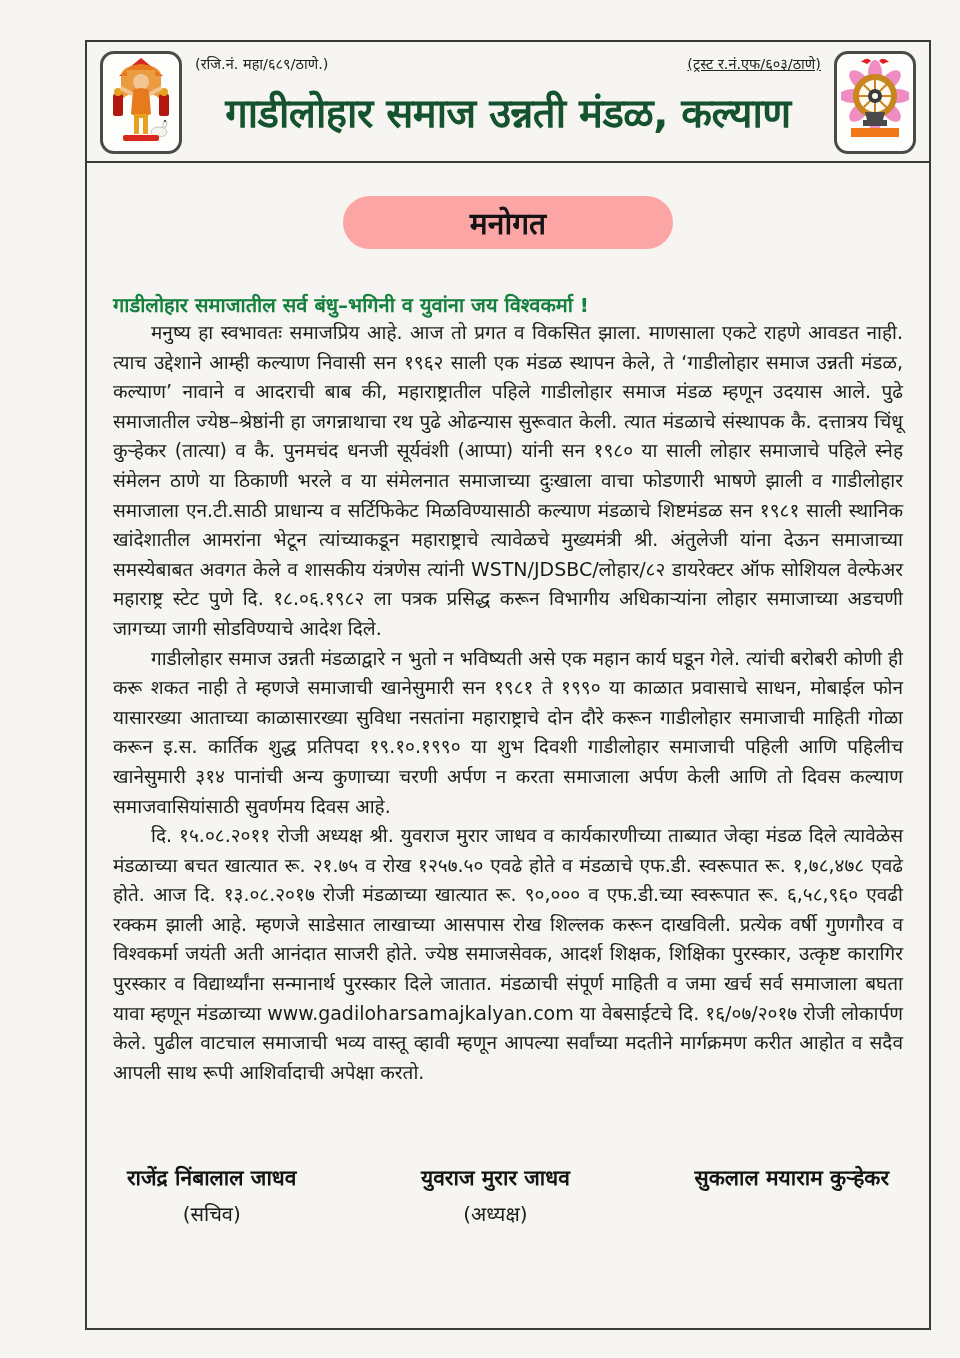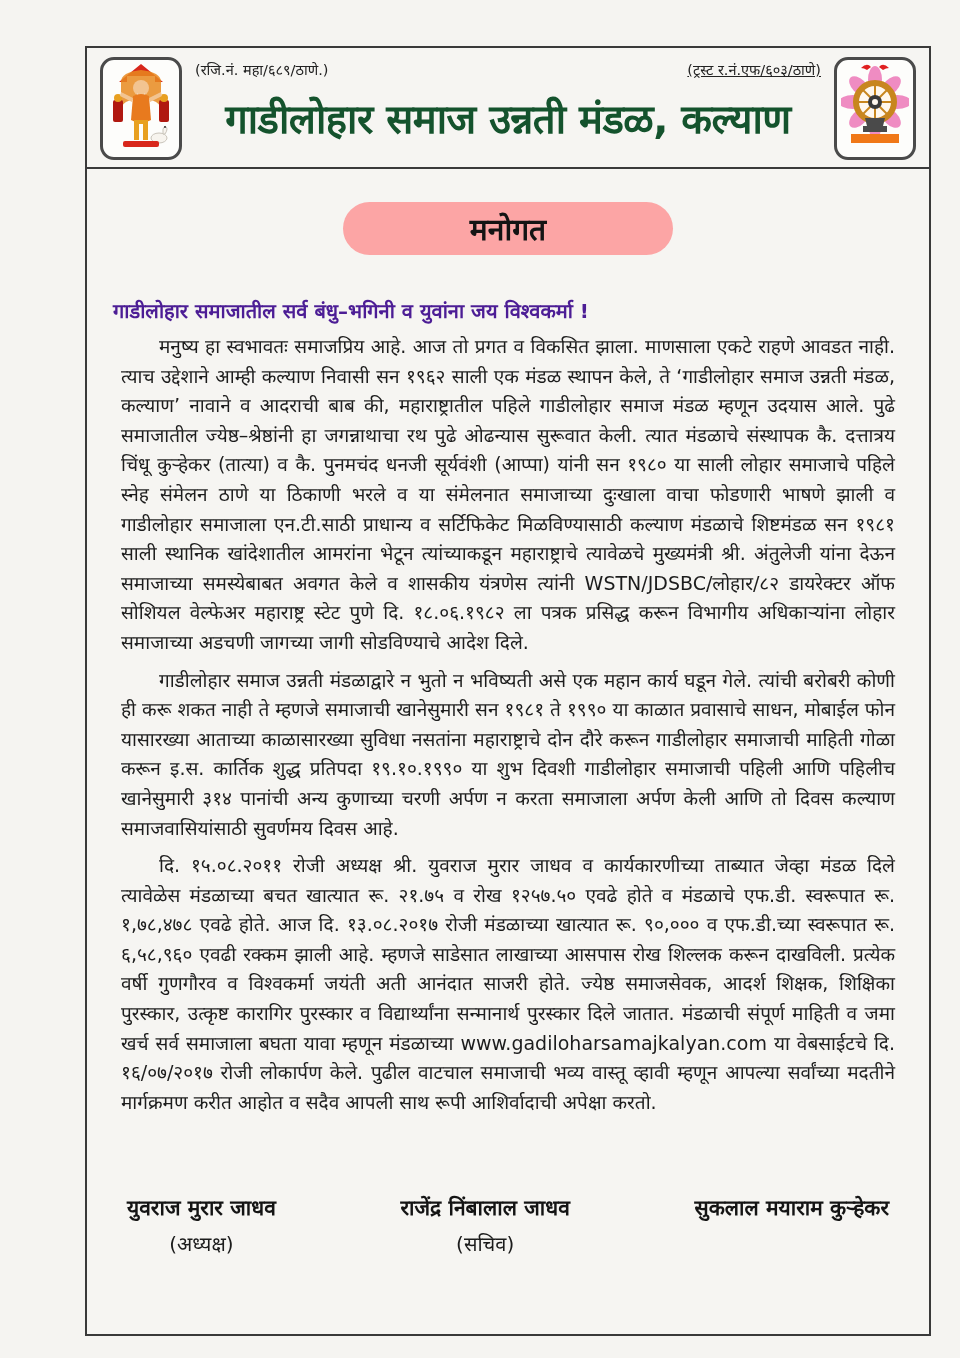--- a/index.html
+++ b/index.html
@@ -4,21 +4,21 @@
 <style>
   html,body{margin:0;padding:0;}
   body{
     width:960px;height:1358px;position:relative;
     background:#f5f4f1;
     font-family:"DejaVu Sans","Liberation Sans",sans-serif;
     color:#1c1c1c;
     -webkit-font-smoothing:antialiased;
   }
   .page-frame{
-    position:absolute;left:85px;top:46px;width:846px;height:1290px;
+    position:absolute;left:85px;top:40px;width:846px;height:1290px;
     border:2px solid #3a3a3a;background:#f6f5f2;box-sizing:border-box;
   }
   
   .header{
     position:relative;height:121px;border-bottom:2px solid #3a3a3a;box-sizing:border-box;
   }
   .logo-box{
     position:absolute;top:9px;width:82px;height:103px;
     border:3px solid #4a4a4a;border-radius:14px;background:#fdfdfb;
     display:flex;align-items:center;justify-content:center;box-sizing:border-box;
@@ -36,24 +36,24 @@
   }
   
   .content{padding:0 26px;box-sizing:border-box;}
   .banner-pill{
     width:330px;height:53px;margin:33px auto 0 auto;
     background:#fca5a5;border-radius:27px;
     display:flex;align-items:center;justify-content:center;
     font-size:30px;font-weight:bold;color:#141414;
   }
   .salutation{
-    margin-top:42px;font-size:20px;font-weight:bold;color:#4c1d95;
+    margin-top:42px;font-size:20px;font-weight:bold;color:#15803d;
   }
   .body-text p{
-    margin:8px;font-size:19px;line-height:29.6px;text-align:justify;
+    margin:0;font-size:19px;line-height:29.6px;text-align:justify;
     text-indent:38px;color:#1c1c1c;
   }
   
   .signatures{
     display:flex;justify-content:space-between;margin-top:76px;padding:0 14px;
   }
   .sig{text-align:center;}
   .sig-name{font-size:21px;font-weight:bold;color:#141414;}
   .sig-role{font-size:20px;margin-top:9px;color:#1c1c1c;}
 </style>
@@ -143,26 +143,26 @@
     <div class="salutation">गाडीलोहार समाजातील सर्व बंधु–भगिनी व युवांना जय विश्वकर्मा !</div>
 
     <div class="body-text">
       <p>मनुष्य हा स्वभावतः समाजप्रिय आहे. आज तो प्रगत व विकसित झाला. माणसाला एकटे राहणे आवडत नाही. त्याच उद्देशाने आम्ही कल्याण निवासी सन १९६२ साली एक मंडळ स्थापन केले, ते ‘गाडीलोहार समाज उन्नती मंडळ, कल्याण’ नावाने व आदराची बाब की, महाराष्ट्रातील पहिले गाडीलोहार समाज मंडळ म्हणून उदयास आले. पुढे समाजातील ज्येष्ठ–श्रेष्ठांनी हा जगन्नाथाचा रथ पुढे ओढन्यास सुरूवात केली. त्यात मंडळाचे संस्थापक कै. दत्तात्रय चिंधू कुऱ्हेकर (तात्या) व कै. पुनमचंद धनजी सूर्यवंशी (आप्पा) यांनी सन १९८० या साली लोहार समाजाचे पहिले स्नेह संमेलन ठाणे या ठिकाणी भरले व या संमेलनात समाजाच्या दुःखाला वाचा फोडणारी भाषणे झाली व गाडीलोहार समाजाला एन.टी.साठी प्राधान्य व सर्टिफिकेट मिळविण्यासाठी कल्याण मंडळाचे शिष्टमंडळ सन १९८१ साली स्थानिक खांदेशातील आमरांना भेटून त्यांच्याकडून महाराष्ट्राचे त्यावेळचे मुख्यमंत्री श्री. अंतुलेजी यांना देऊन समाजाच्या समस्येबाबत अवगत केले व शासकीय यंत्रणेस त्यांनी WSTN/JDSBC/लोहार/८२ डायरेक्टर ऑफ सोशियल वेल्फेअर महाराष्ट्र स्टेट पुणे दि. १८.०६.१९८२ ला पत्रक प्रसिद्ध करून विभागीय अधिकाऱ्यांना लोहार समाजाच्या अडचणी जागच्या जागी सोडविण्याचे आदेश दिले.</p>
       <p>गाडीलोहार समाज उन्नती मंडळाद्वारे न भुतो न भविष्यती असे एक महान कार्य घडून गेले. त्यांची बरोबरी कोणी ही करू शकत नाही ते म्हणजे समाजाची खानेसुमारी सन १९८१ ते १९९० या काळात प्रवासाचे साधन, मोबाईल फोन यासारख्या आताच्या काळासारख्या सुविधा नसतांना महाराष्ट्राचे दोन दौरे करून गाडीलोहार समाजाची माहिती गोळा करून इ.स. कार्तिक शुद्ध प्रतिपदा १९.१०.१९९० या शुभ दिवशी गाडीलोहार समाजाची पहिली आणि पहिलीच खानेसुमारी ३१४ पानांची अन्य कुणाच्या चरणी अर्पण न करता समाजाला अर्पण केली आणि तो दिवस कल्याण समाजवासियांसाठी सुवर्णमय दिवस आहे.</p>
       <p>दि. १५.०८.२०११ रोजी अध्यक्ष श्री. युवराज मुरार जाधव व कार्यकारणीच्या ताब्यात जेव्हा मंडळ दिले त्यावेळेस मंडळाच्या बचत खात्यात रू. २१.७५ व रोख १२५७.५० एवढे होते व मंडळाचे एफ.डी. स्वरूपात रू. १,७८,४७८ एवढे होते. आज दि. १३.०८.२०१७ रोजी मंडळाच्या खात्यात रू. ९०,००० व एफ.डी.च्या स्वरूपात रू. ६,५८,९६० एवढी रक्कम झाली आहे. म्हणजे साडेसात लाखाच्या आसपास रोख शिल्लक करून दाखविली. प्रत्येक वर्षी गुणगौरव व विश्वकर्मा जयंती अती आनंदात साजरी होते. ज्येष्ठ समाजसेवक, आदर्श शिक्षक, शिक्षिका पुरस्कार, उत्कृष्ट कारागिर पुरस्कार व विद्यार्थ्यांना सन्मानार्थ पुरस्कार दिले जातात. मंडळाची संपूर्ण माहिती व जमा खर्च सर्व समाजाला बघता यावा म्हणून मंडळाच्या www.gadiloharsamajkalyan.com या वेबसाईटचे दि. १६/०७/२०१७ रोजी लोकार्पण केले. पुढील वाटचाल समाजाची भव्य वास्तू व्हावी म्हणून आपल्या सर्वांच्या मदतीने मार्गक्रमण करीत आहोत व सदैव आपली साथ रूपी आशिर्वादाची अपेक्षा करतो.</p>
     </div>
 
     <div class="signatures">
       <div class="sig">
+        <div class="sig-name">राजेंद्र निंबालाल जाधव</div>
+        <div class="sig-role">(सचिव)</div>
+      </div>
+      <div class="sig">
         <div class="sig-name">युवराज मुरार जाधव</div>
         <div class="sig-role">(अध्यक्ष)</div>
-      </div>
-      <div class="sig">
-        <div class="sig-name">राजेंद्र निंबालाल जाधव</div>
-        <div class="sig-role">(सचिव)</div>
       </div>
       <div class="sig">
         <div class="sig-name">सुकलाल मयाराम कुऱ्हेकर</div>
       </div>
     </div>
 
   </div>
 </div>
 
 </body></html>

